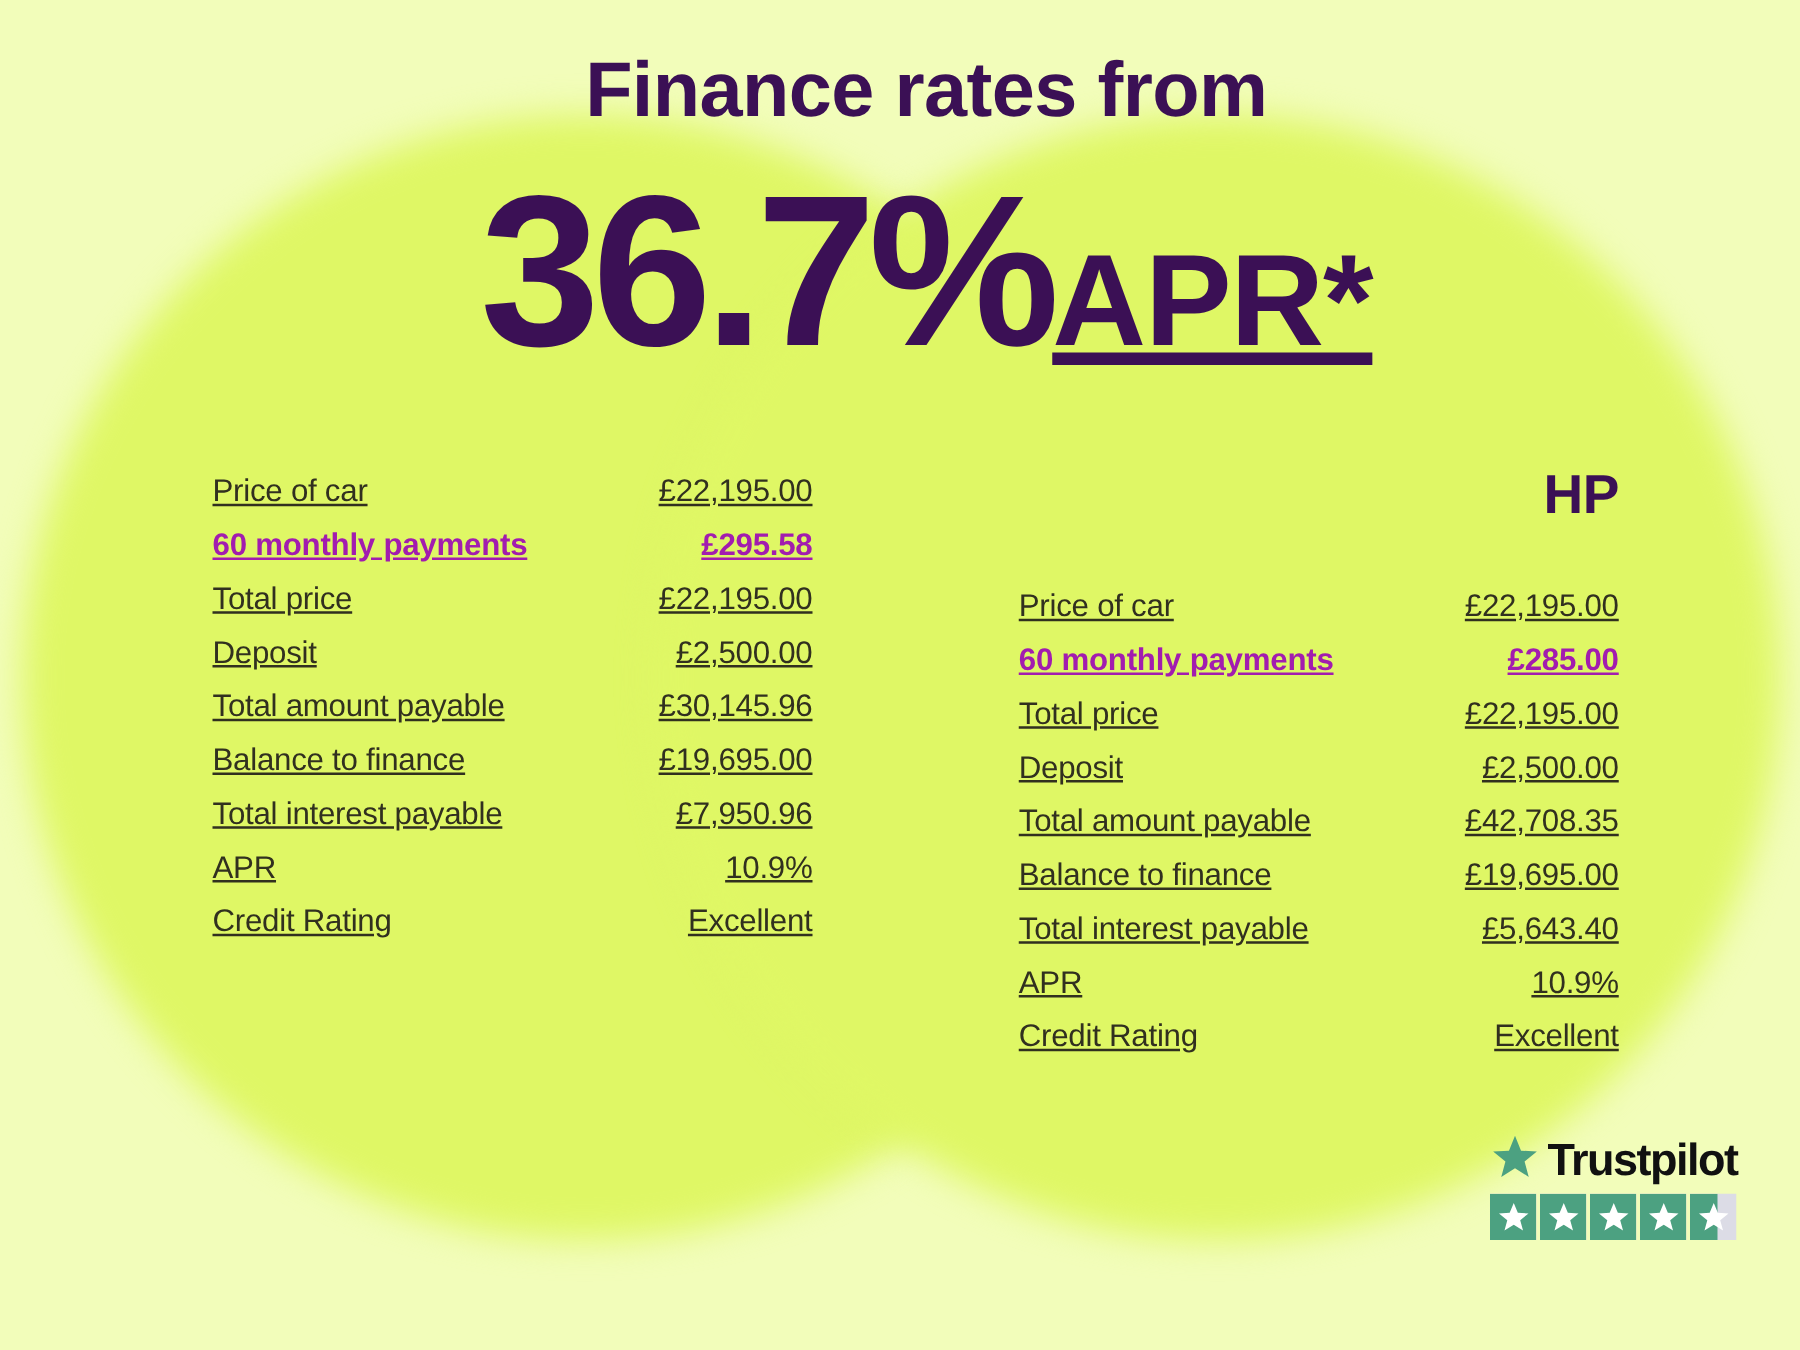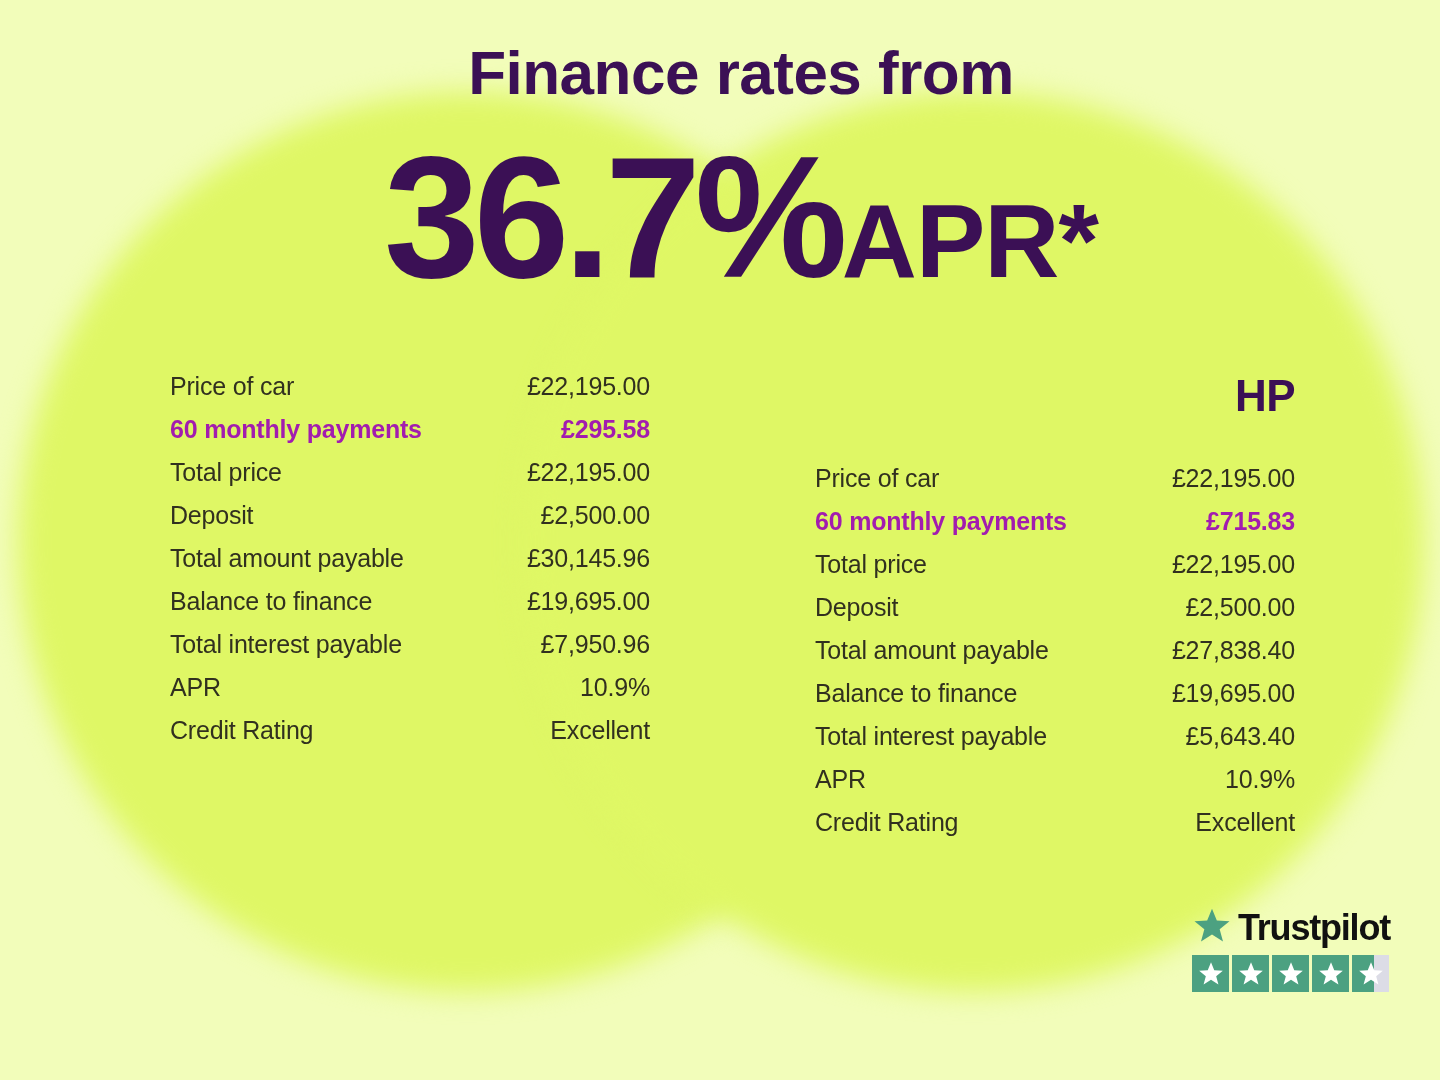--- a/index.html
+++ b/index.html
@@ -65,20 +65,21 @@
     line-height: 190px;
     color: #3b1055;
     vertical-align: baseline;
   }
   #apr-suffix {
     font-size: 104px;
     font-weight: 800;
     letter-spacing: -1px;
     color: #3b1055;
     vertical-align: baseline;
+    text-decoration: underline;
   }
 
   
   .plan {
     position: absolute;
     width: 480px;
     top: 372px;
   }
   #plan-pcp { left: 170px; }
   #plan-hp  { left: 815px; }
@@ -92,25 +93,26 @@
     margin: 0 0 44px 0;
     line-height: 48px;
   }
   #plan-hp .plan-title { text-align: right; }
 
   .rows { display: block; }
 
   .row {
     display: flex;
     justify-content: space-between;
-    align-items: flex-start;
+    align-items: center;
     height: 43px;
     font-size: 25px;
     color: #31301f;
     letter-spacing: -0.2px;
+    text-decoration: underline;
   }
   .row .label { white-space: nowrap; }
   .row .value { white-space: nowrap; }
   .row.emphasis {
     font-weight: 700;
     color: #a21caf;
   }
 
   
   #disclaimer {
@@ -229,33 +231,33 @@
 
   <div class="plan" id="plan-hp">
     <div class="plan-title">HP</div>
     <div class="rows" id="rows-hp">
         <div class="row">
           <span class="label">Price of car</span>
           <span class="value">£22,195.00</span>
         </div>
         <div class="row emphasis">
           <span class="label">60 monthly payments</span>
-          <span class="value">£715.83</span>
+          <span class="value">£285.00</span>
         </div>
         <div class="row">
           <span class="label">Total price</span>
           <span class="value">£22,195.00</span>
         </div>
         <div class="row">
           <span class="label">Deposit</span>
           <span class="value">£2,500.00</span>
         </div>
         <div class="row">
           <span class="label">Total amount payable</span>
-          <span class="value">£27,838.40</span>
+          <span class="value">£42,708.35</span>
         </div>
         <div class="row">
           <span class="label">Balance to finance</span>
           <span class="value">£19,695.00</span>
         </div>
         <div class="row">
           <span class="label">Total interest payable</span>
           <span class="value">£5,643.40</span>
         </div>
         <div class="row">

